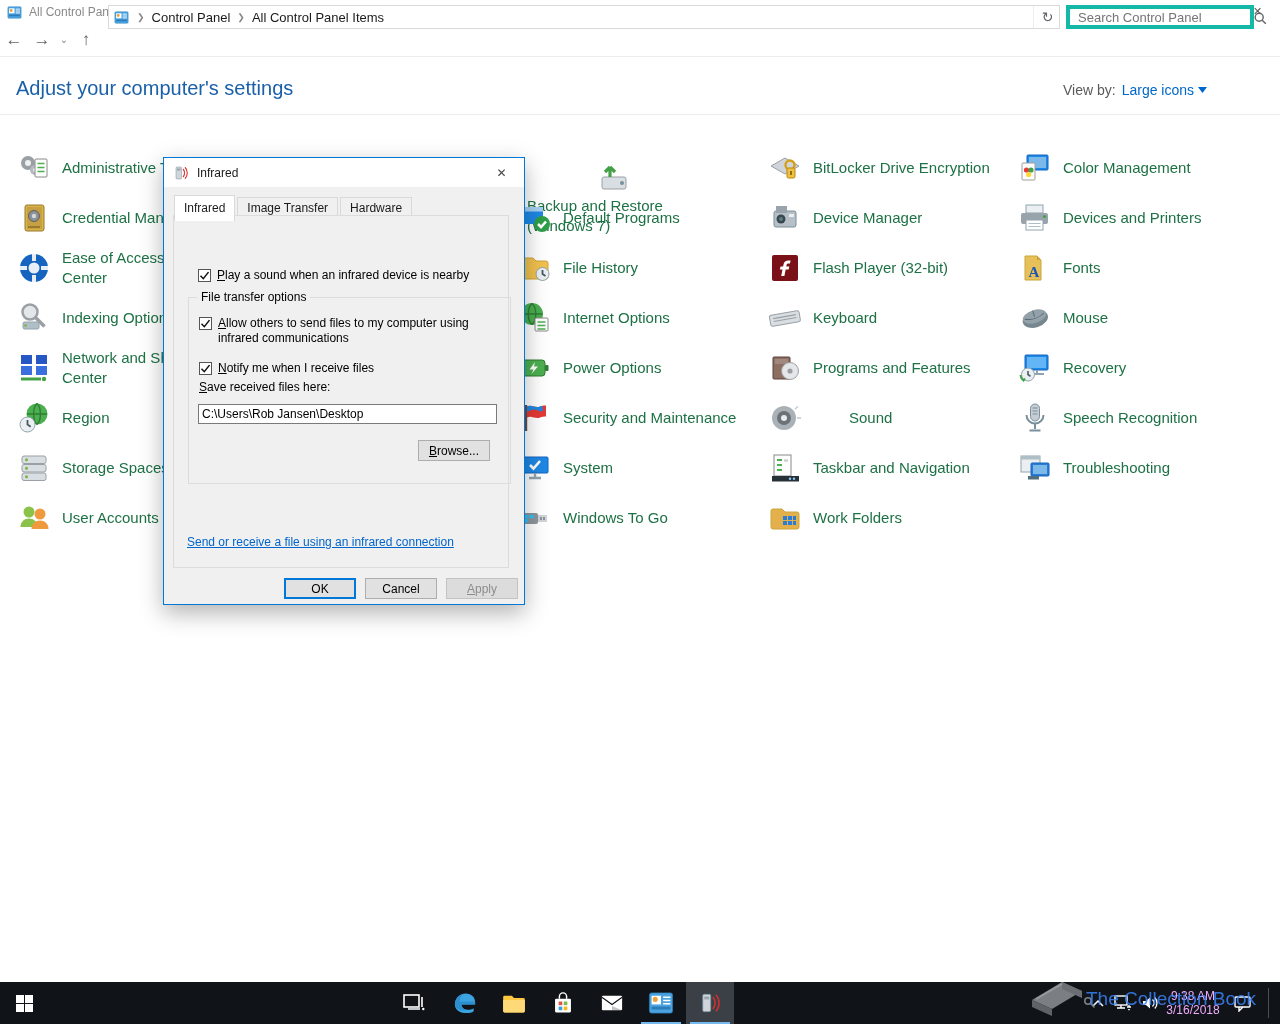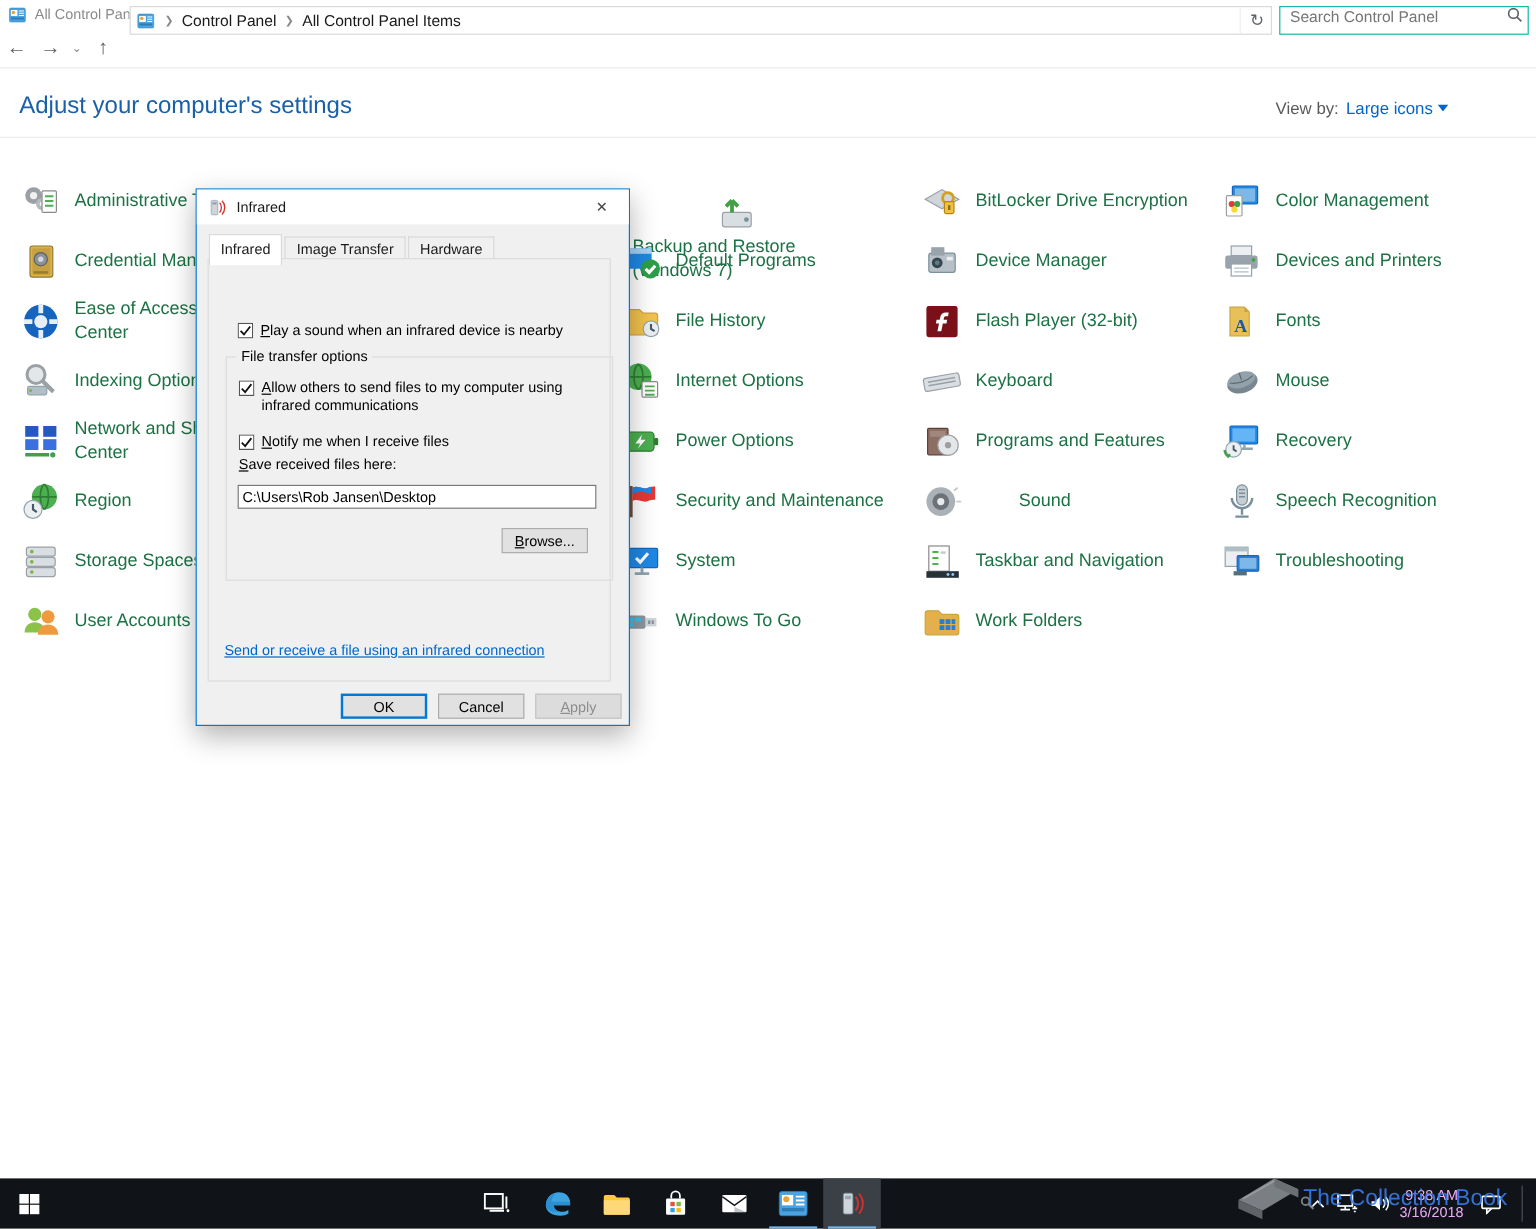--- a/index.html
+++ b/index.html
@@ -14,21 +14,21 @@
   .caption-buttons { position:absolute; right:0; top:0; height:23px; display:flex; }
   .cap-btn { width:45px; height:23px; display:flex; align-items:center; justify-content:center; color:#5a5a5a; font-size:11px; }
   .navbar { position:absolute; top:23px; left:0; right:0; height:34px; background:#fff; display:flex; align-items:center; border-bottom:1px solid #ececec; }
   .nav-arrow { color:#5f6368; font-size:17px; width:28px; text-align:center; }
   .nav-chev { width:16px; text-align:center; color:#8a8a8a; font-size:10px; }
   .addressbox { position:absolute; left:108px; top:5px; width:950px; height:24px; border:1px solid #d9d9d9; background:#fff; display:flex; align-items:center; font-size:13px; color:#1a1a1a; }
   .addressbox .cpicon { margin-left:5px; width:16px; height:14px; }
   .crumb-sep { color:#8a8a8a; font-size:9px; padding:0 7px; }
   .addr-chev { margin-left:auto; width:24px; text-align:center; color:#6a6a6a; border-left:1px solid #eee; align-self:stretch; display:flex; align-items:center; justify-content:center; }
   .refresh-seg { position:absolute; left:1036px; top:5px; width:24px; height:24px; border:1px solid #d9d9d9; border-left:none; display:flex; align-items:center; justify-content:center; color:#5f6368; font-size:14px; background:#fff; }
-  .searchbox { position:absolute; left:1066px; top:5px; width:208px; height:24px; border:1px solid #14b8a6; background:#fff; display:flex; align-items:flex-start; }
+  .searchbox { position:absolute; left:1066px; top:5px; width:188px; height:24px; border:4px solid #14b8a6; background:#fff; display:flex; align-items:flex-end; }
   .searchbox input { border:none; outline:none; flex:1; font-size:13px; color:#757575; padding-left:8px; font-family:inherit; background:transparent; }
   .searchbox .mag { width:24px; display:flex; justify-content:center; }
 
   
   .cp-header-title { position:absolute; left:16px; top:77px; font-size:20px; color:#1a60a8; }
   .viewby { position:absolute; left:1063px; top:82px; font-size:14px; color:#5a5a5a; display:flex; align-items:center; gap:6px; }
   .viewby .vb-value { color:#0066cc; display:flex; align-items:center; gap:4px; }
   .header-divider { position:absolute; left:0; top:114px; width:1280px; height:1px; background:#ececec; }
   .cp-item { position:absolute; height:40px; display:flex; align-items:center; }
   .cp-item .icon36 { width:36px; height:36px; flex:0 0 36px; }

